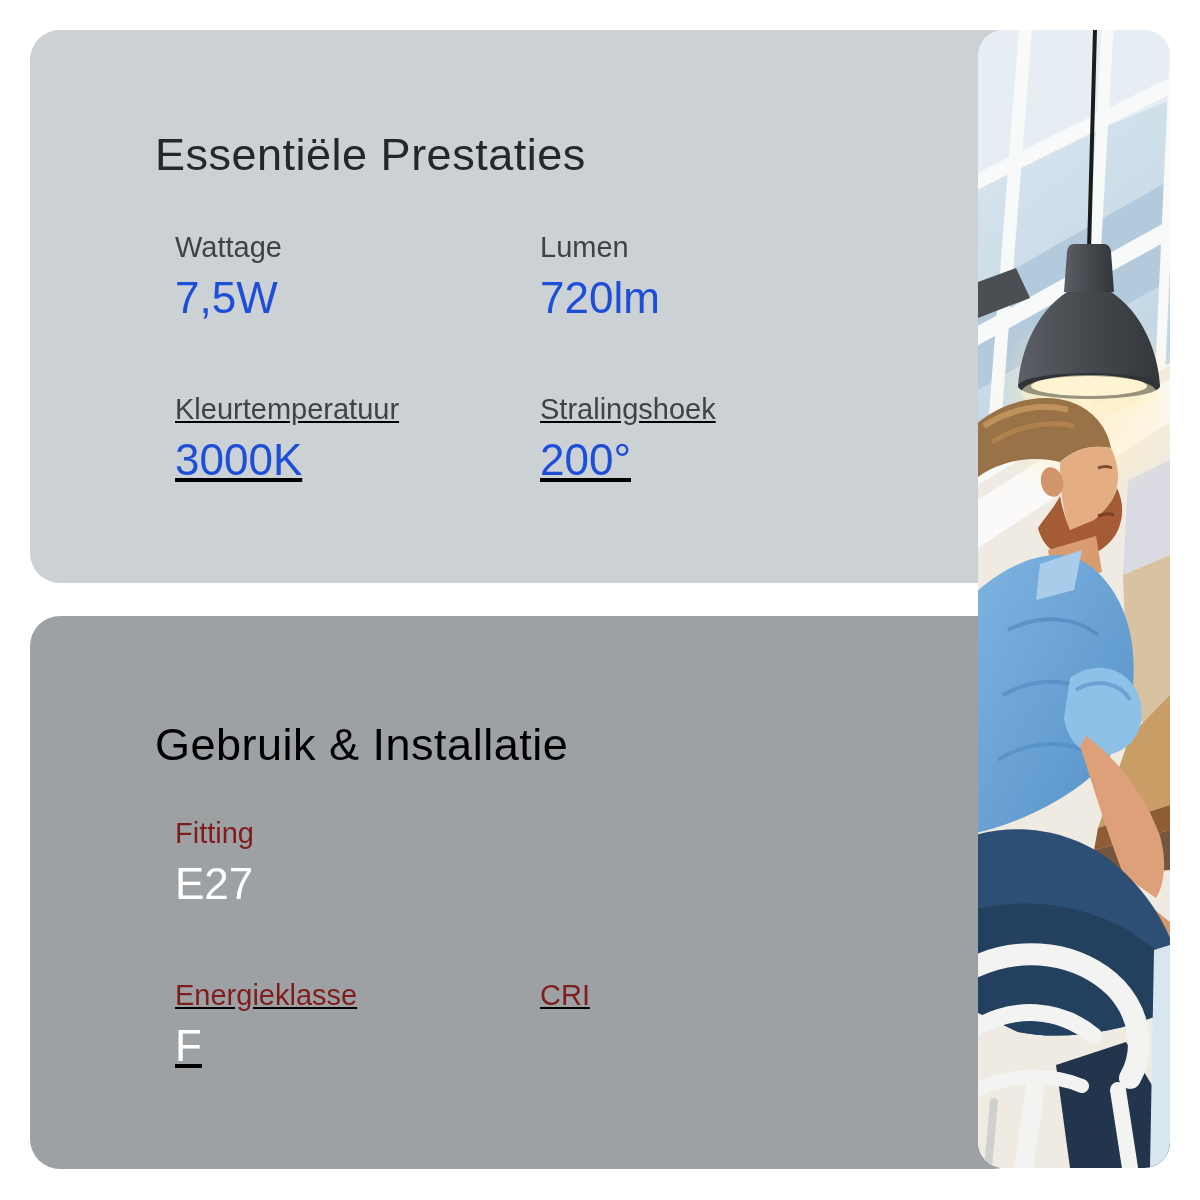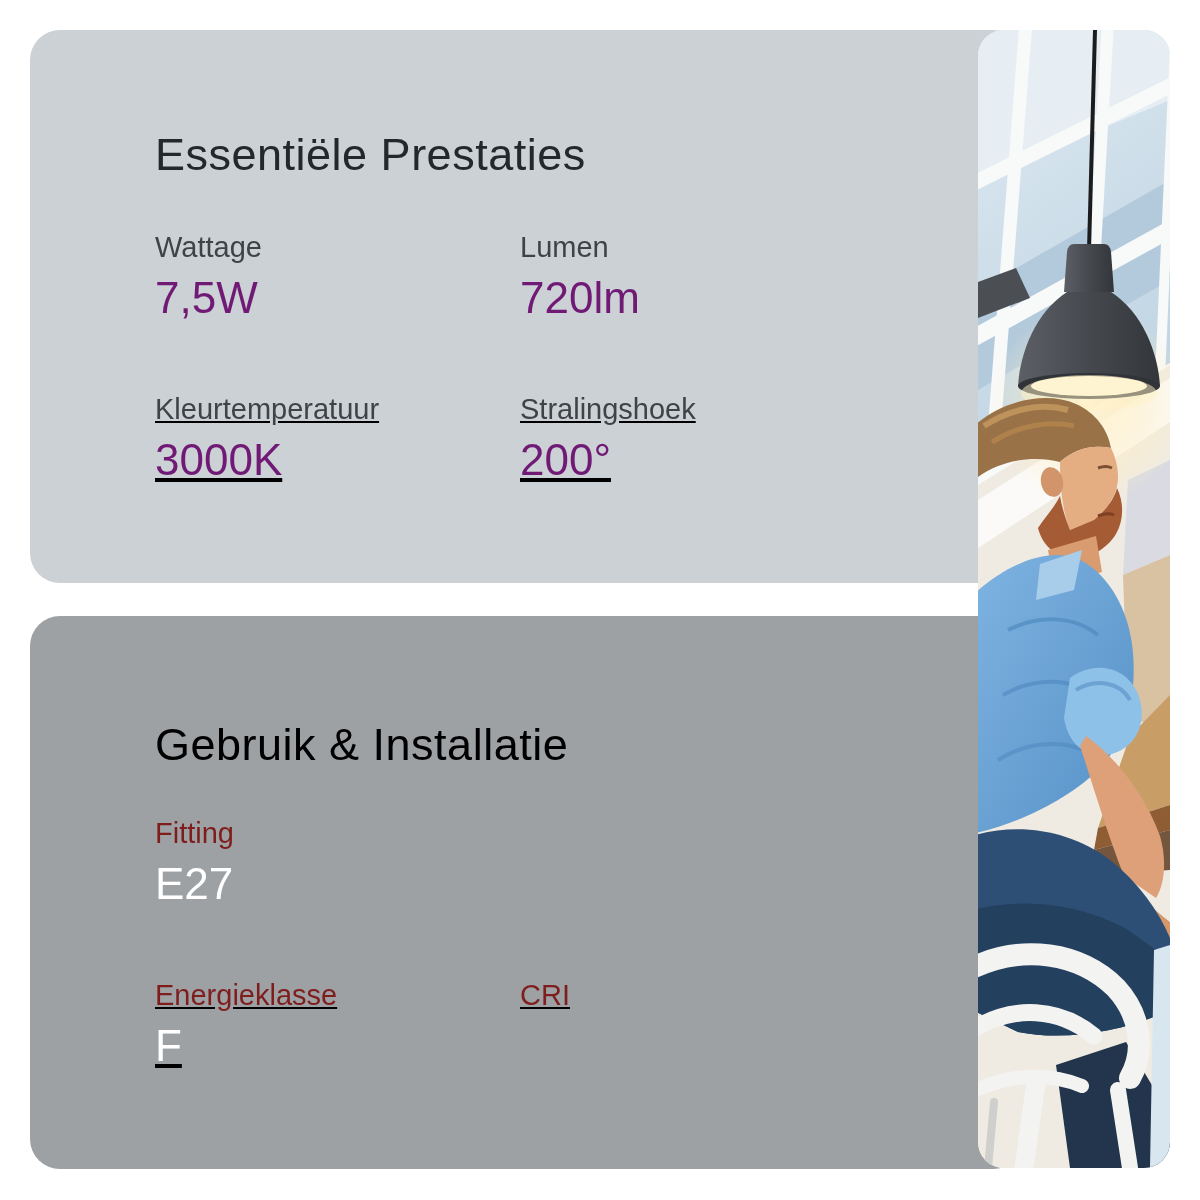--- a/index.html
+++ b/index.html
@@ -12,30 +12,30 @@
     position:absolute;left:30px;width:993px;height:553px;border-radius:30px;
   }
   .card-light{top:30px;background:#ccd1d5;}
   .card-dark{top:616px;background:#9da1a4;}
   .card-title{
     position:absolute;left:125px;top:100px;margin:0;
     font-size:45px;font-weight:500;letter-spacing:.5px;line-height:1.1;
   }
   .card-light .card-title{color:#25282b;}
   .card-dark .card-title{color:#000000;top:104px;}
-  .spec{position:absolute;width:350px;}
+  .spec{position:absolute;width:350px;margin-left:20px;}
   .c1{left:125px;}
   .c2{left:490px;}
   .r1{top:200px;}
   .r2{top:362px;text-decoration:underline;}
   .spec-label{font-size:29px;line-height:34px;margin-bottom:9px;font-weight:400;}
   .card-light .spec-label{color:#3f4347;}
   .card-dark .spec-label{color:#7f1d1d;}
   .spec-value{font-size:44px;line-height:50px;font-weight:500;}
-  .card-light .spec-value{color:#701a75;}
+  .card-light .spec-value{color:#1d4ed8;}
   .card-dark .spec-value{color:#ffffff;}
   .photo{
     position:absolute;left:978px;top:30px;width:192px;height:1138px;margin:0;
     border-radius:26px;overflow:hidden;background:#eef0f2;
   }
   .photo svg{display:block;}
 </style>
 </head>
 <body>
 

